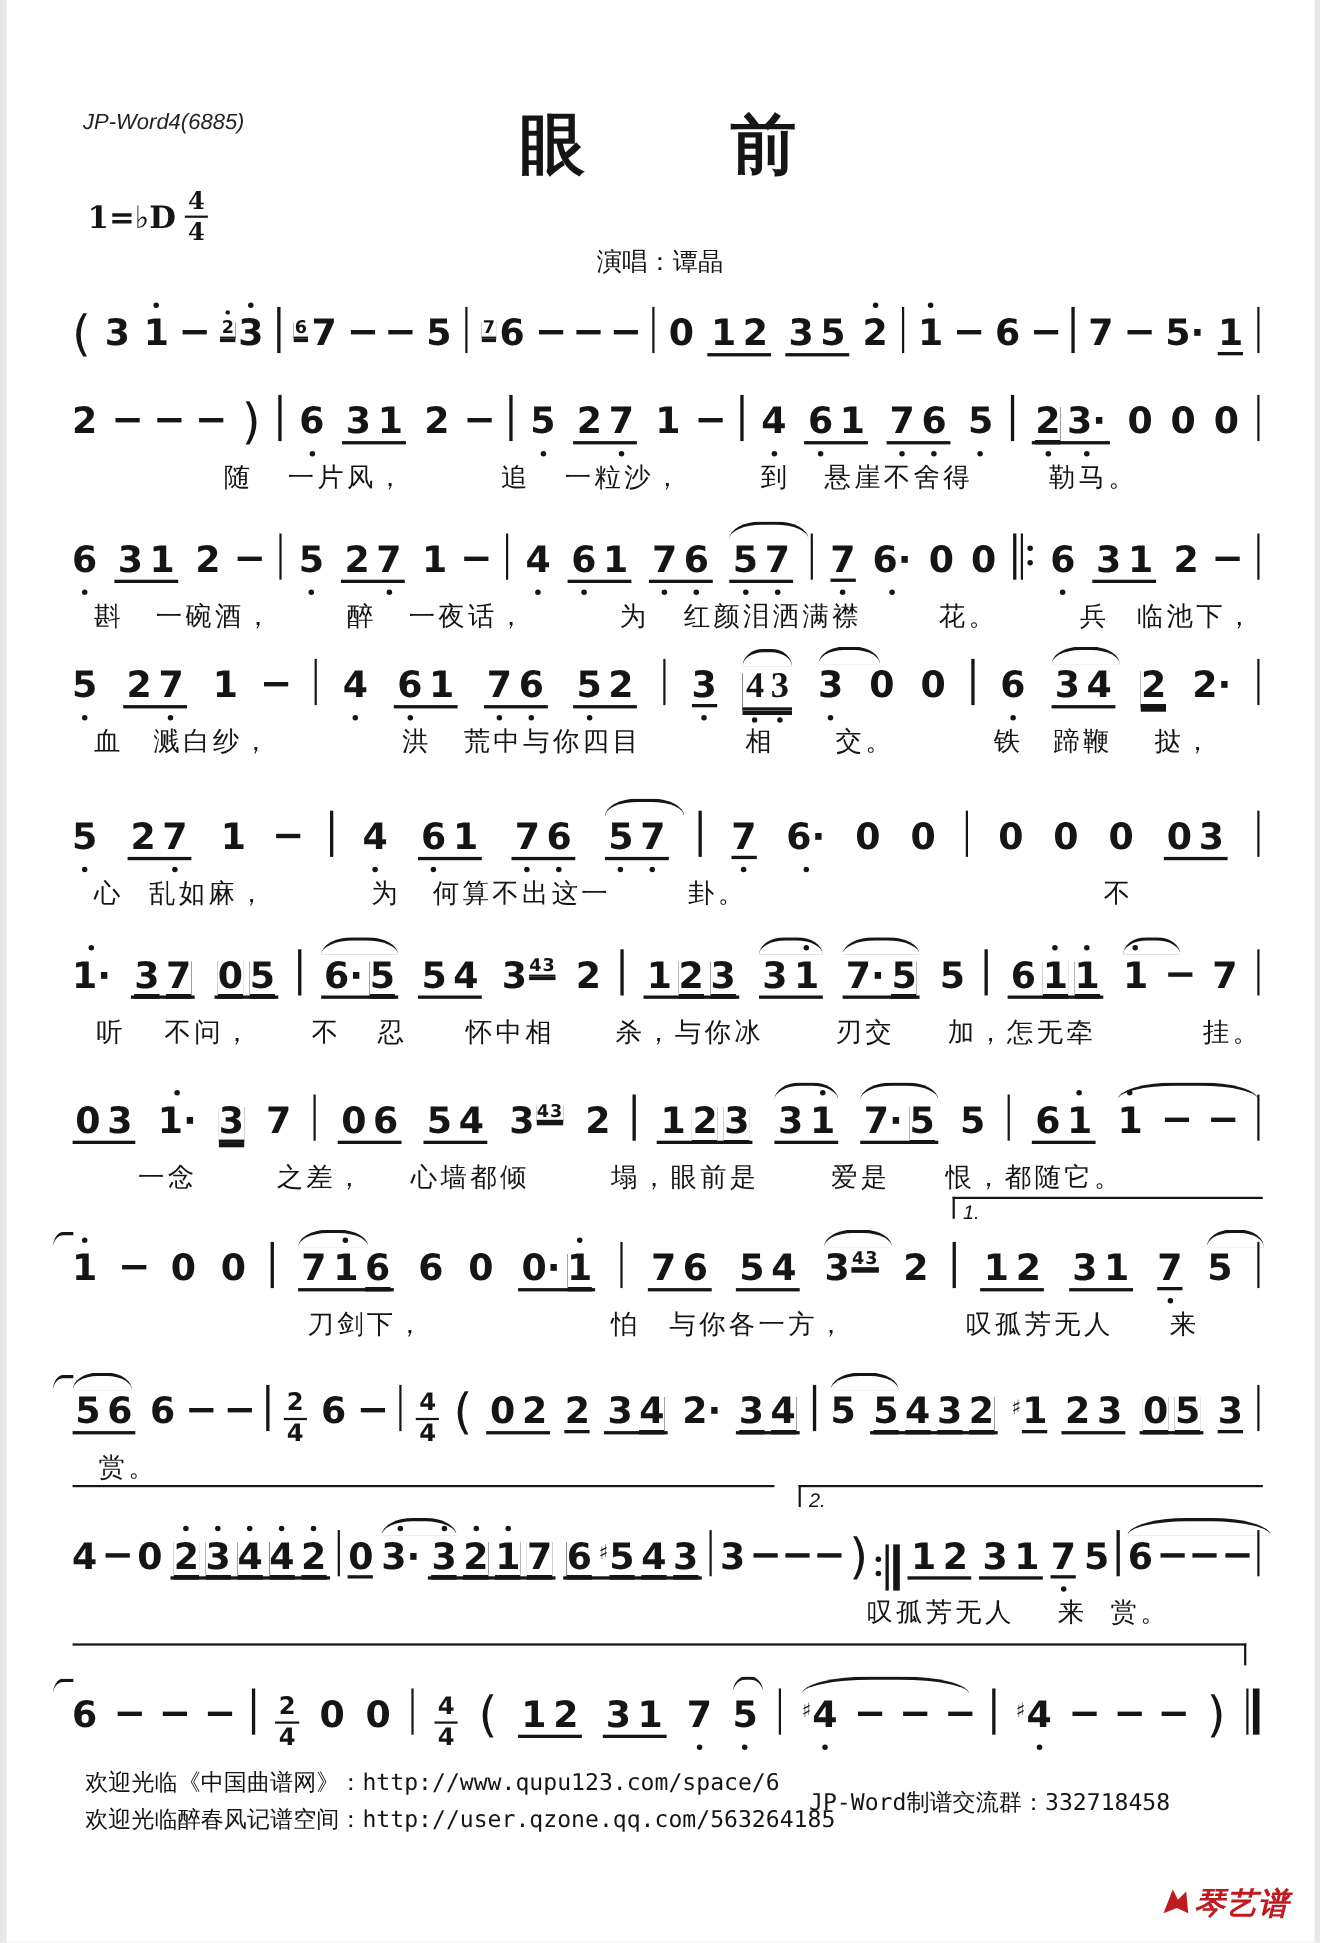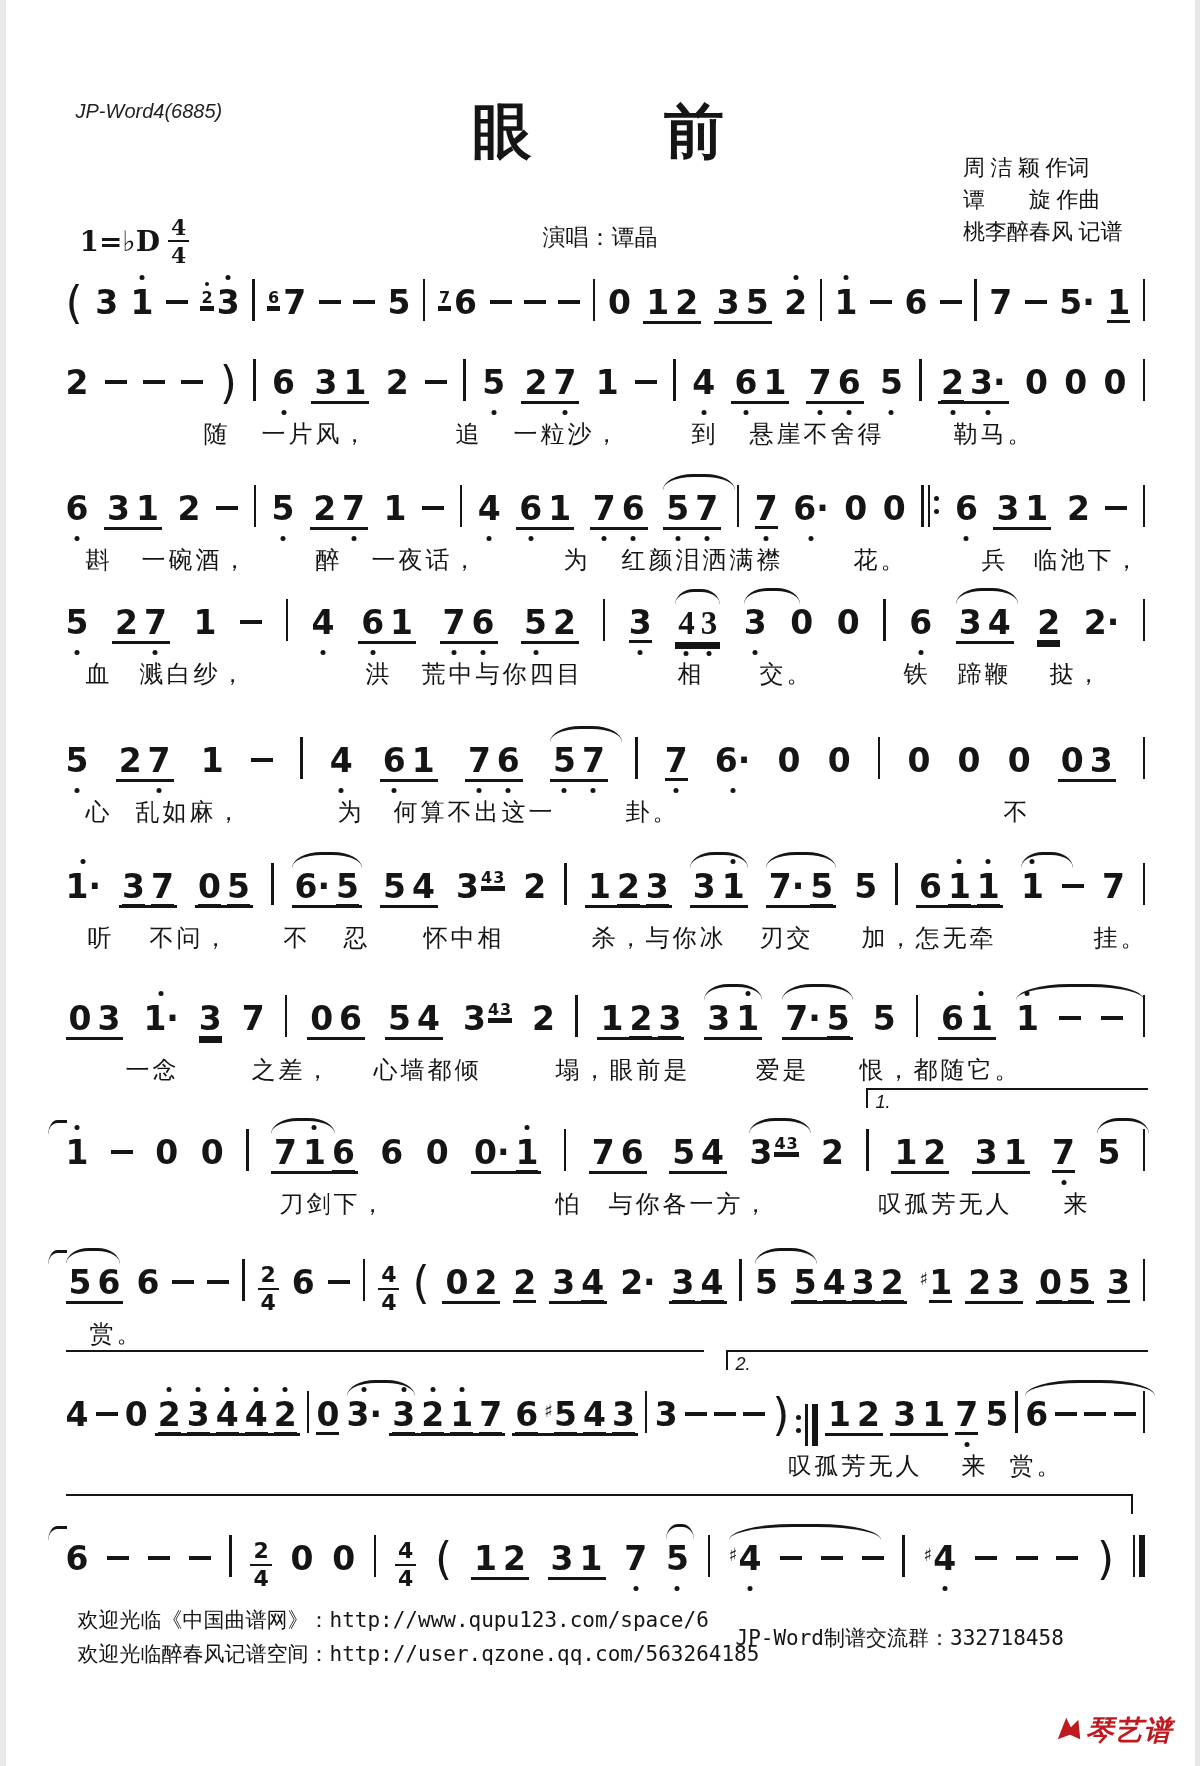--- a/index.html
+++ b/index.html
@@ -4,21 +4,21 @@
 <style>
   html,body{margin:0;padding:0;background:#e8e8e8;}
   .page{position:relative;width:1189px;height:1766px;background:#ffffff;margin:0 auto;
         font-family:"Liberation Serif",serif;color:#151515;overflow:hidden;}
   
   .watermark{position:absolute;left:70px;top:100px;font-family:"Liberation Sans",sans-serif;
              font-style:italic;font-size:20px;color:#222;}
   .title{position:absolute;left:0;top:92px;width:100%;text-align:center;font-size:60px;
          font-weight:900;letter-spacing:4px;}
   .keysig{position:absolute;left:74px;top:172px;display:flex;align-items:center;gap:8px;
-          font-family:"DejaVu Serif",serif;font-weight:700;font-size:28px;margin-top:44px;}
+          font-family:"DejaVu Serif",serif;font-weight:700;font-size:28px;}
   .subtitle{position:absolute;left:0;top:178px;width:100%;text-align:center;font-size:25px;}
   .singer{position:absolute;left:0;top:222px;width:100%;text-align:center;font-size:23px;}
   .credits{position:absolute;right:72px;top:152px;text-align:left;font-size:22px;line-height:32px;}
   
   .systems{position:absolute;left:60px;top:0;width:1080px;height:100%;}
   .system{position:absolute;left:0;width:1080px;height:110px;}
   .nline{display:flex;justify-content:space-between;align-items:baseline;
          font-family:"DejaVu Sans",sans-serif;font-weight:700;font-size:33px;line-height:1;height:48px;}
   .tok{position:relative;display:inline-block;}
   .nt{display:inline-block;position:relative;white-space:nowrap;}
@@ -76,25 +76,20 @@
   <div class="watermark">JP-Word4(6885)</div>
   <div class="title">眼　　前</div>
   <div class="keysig">
     <span>1=♭D</span>
     <span class="ts" style="transform:none">
       <span class="tnum">4</span>
       <span class="tden">4</span>
     </span>
   </div>
   <div class="singer">演唱：谭晶</div>
-  <div class="credits">
-    <div>周 洁 颖 作词</div>
-    <div>谭　　旋 作曲</div>
-    <div>桃李醉春风 记谱</div>
-  </div>
 
   <div class="systems">
       <div class="system" style="top: 272px;">
         <div class="nline">
           <span class="paren">(</span>
           <span class="tok single"><span class="nt"><span class="dg">3</span></span></span>
           <span class="tok single"><span class="nt"><span class="dg">1<span class="oa"></span></span></span></span>
           <span class="dash"></span>
           <span class="tok single"><span class="nt"><span class="gn">2<span class="oa"></span></span><span class="dg">3<span class="oa"></span></span></span></span>
           <span class="bar"></span>
@@ -291,21 +286,21 @@
           <span class="tok single arc" style="--aw: 52px;"><span class="nt"><span class="dg">1<span class="oa"></span></span></span></span>
           <span class="dash"></span>
           <span class="tok single"><span class="nt"><span class="dg">7</span></span></span>
           <span class="bar"></span>
         </div>
         <span class="lyr" style="left: 22px;">听</span>
         <span class="lyr" style="left: 84px;">不问，</span>
         <span class="lyr" style="left: 218px;">不</span>
         <span class="lyr" style="left: 278px;">忍</span>
         <span class="lyr" style="left: 358px;">怀中相</span>
-        <span class="lyr" style="left: 494px; margin-left: 32px;">杀，与你冰</span>
+        <span class="lyr" style="left: 494px;">杀，与你冰</span>
         <span class="lyr" style="left: 694px;">刃交</span>
         <span class="lyr" style="left: 796px;">加，怎无牵</span>
         <span class="lyr" style="left: 1028px;">挂。</span>
       </div>
       <div class="system" style="top: 988px;">
         <div class="nline">
           <span class="tok grp u1"><span class="nt"><span class="dg">0</span></span><span class="nt"><span class="dg">3</span></span></span>
           <span class="tok single"><span class="nt"><span class="dg">1·<span class="oa"></span></span></span></span>
           <span class="tok single"><span class="nt"><span class="dg u2">3</span></span></span>
           <span class="tok single"><span class="nt"><span class="dg">7</span></span></span>

